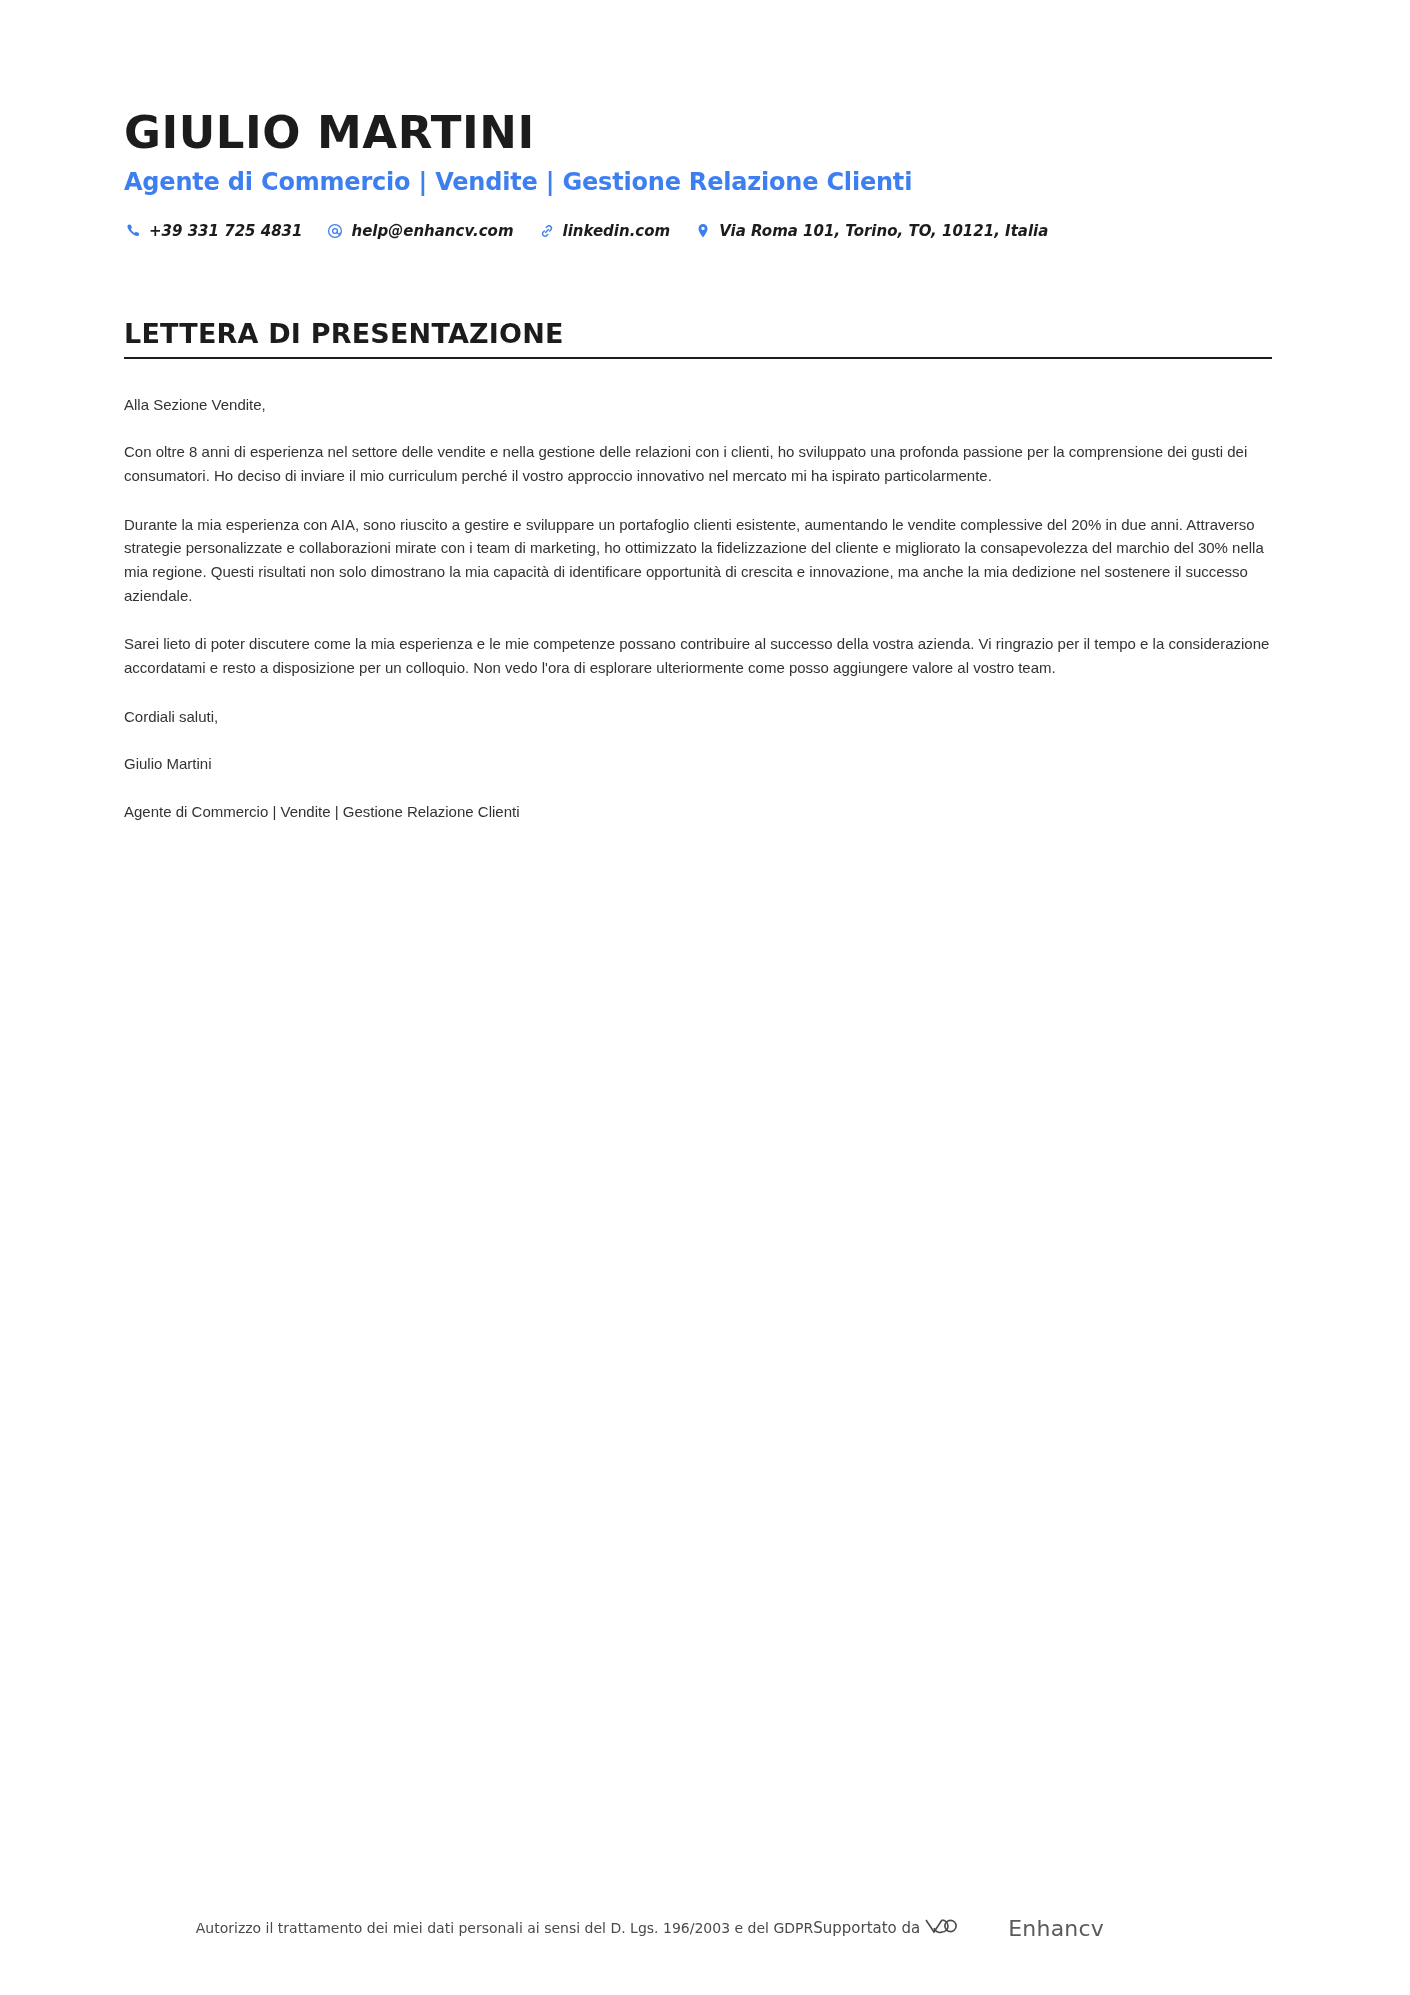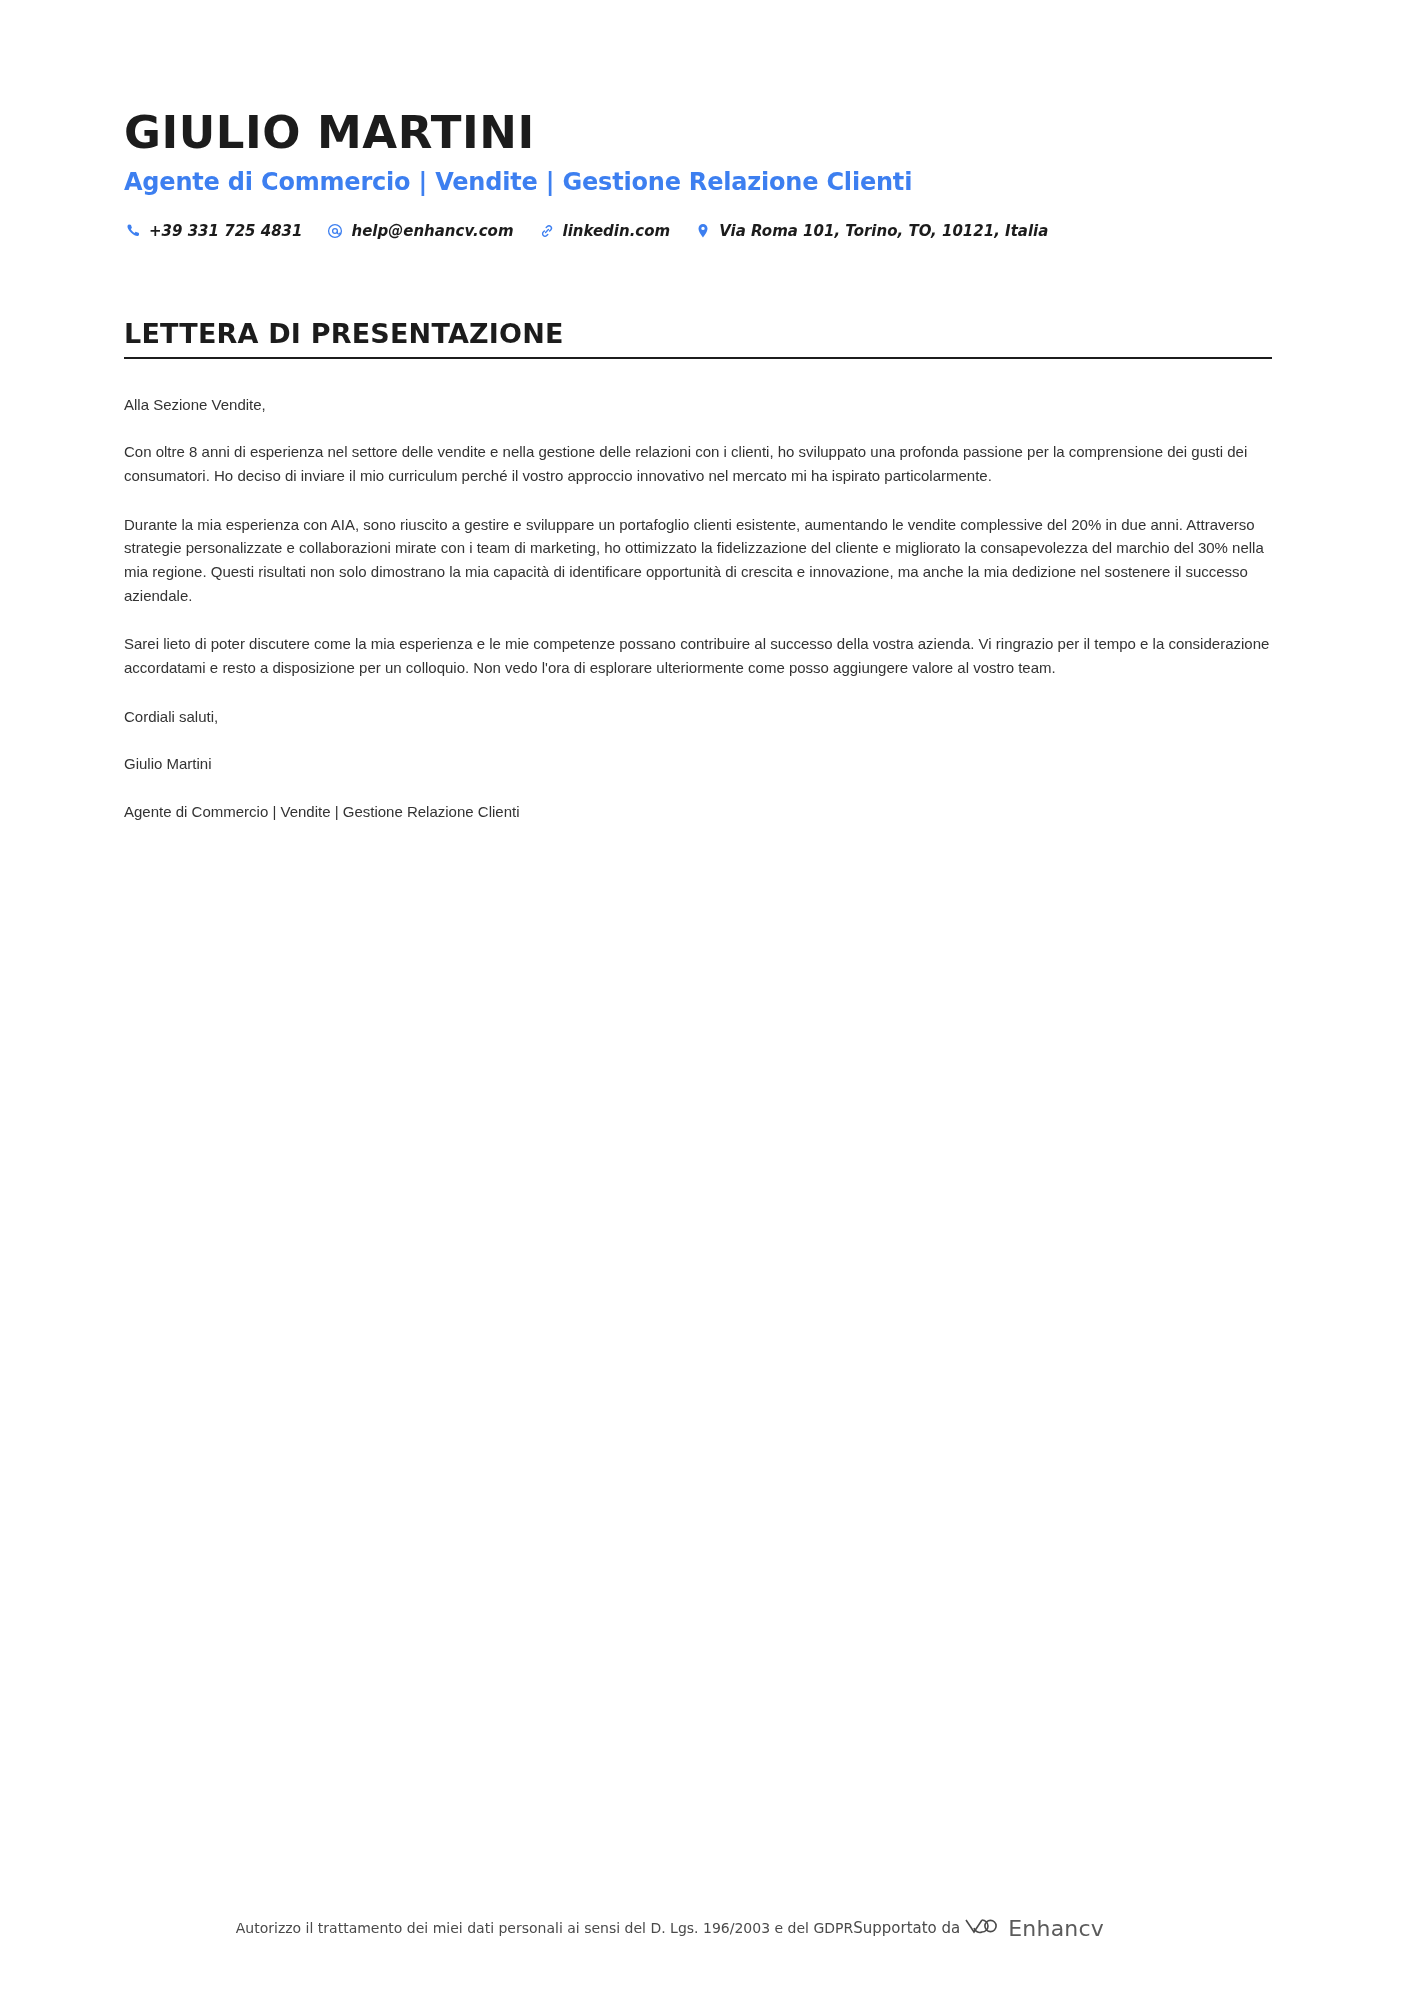--- a/index.html
+++ b/index.html
@@ -121,20 +121,21 @@
     display: flex;
     align-items: center;
     gap: 3px;
     font-size: 15px;
     color: #4a4a4a;
   }
   .brand-word {
     font-size: 22px;
     color: #5b5b5b;
     letter-spacing: 0.2px;
+    margin-left: 40px;
   }
   .brand-mark { display:block; }
 </style>
 </head>
 <body>
 
 <div class="page">
 
   <div class="content">
 

